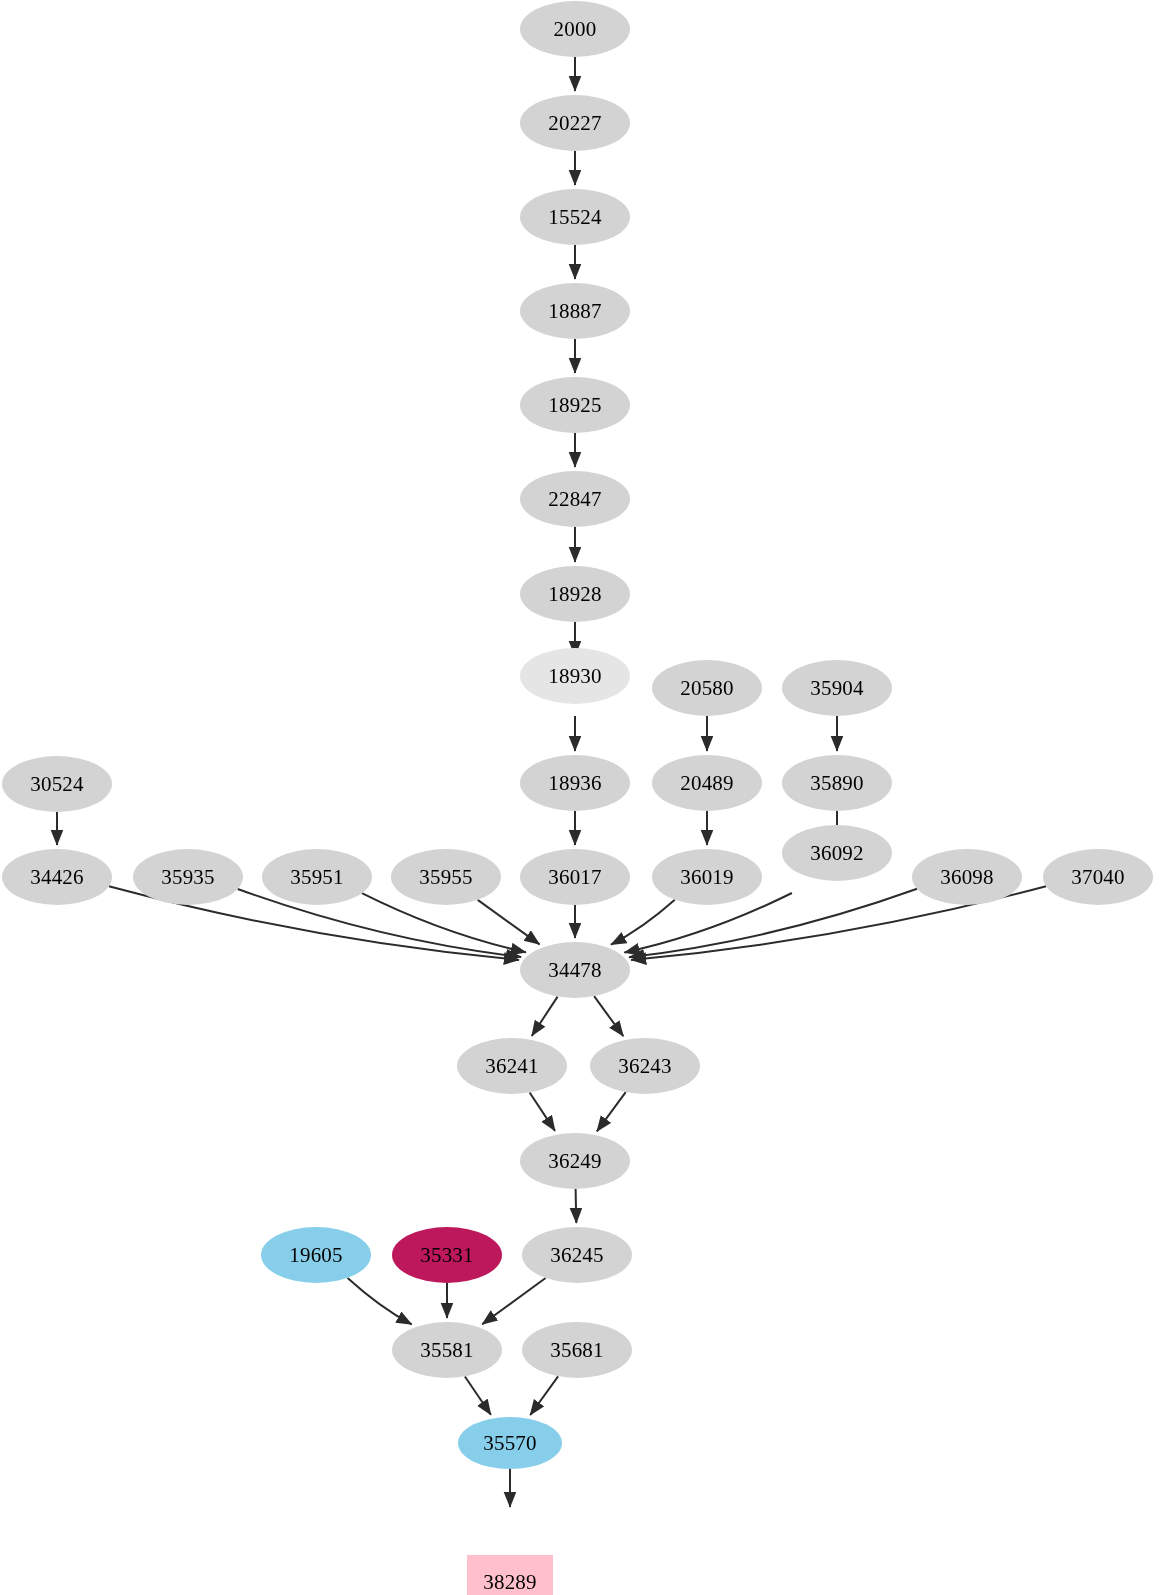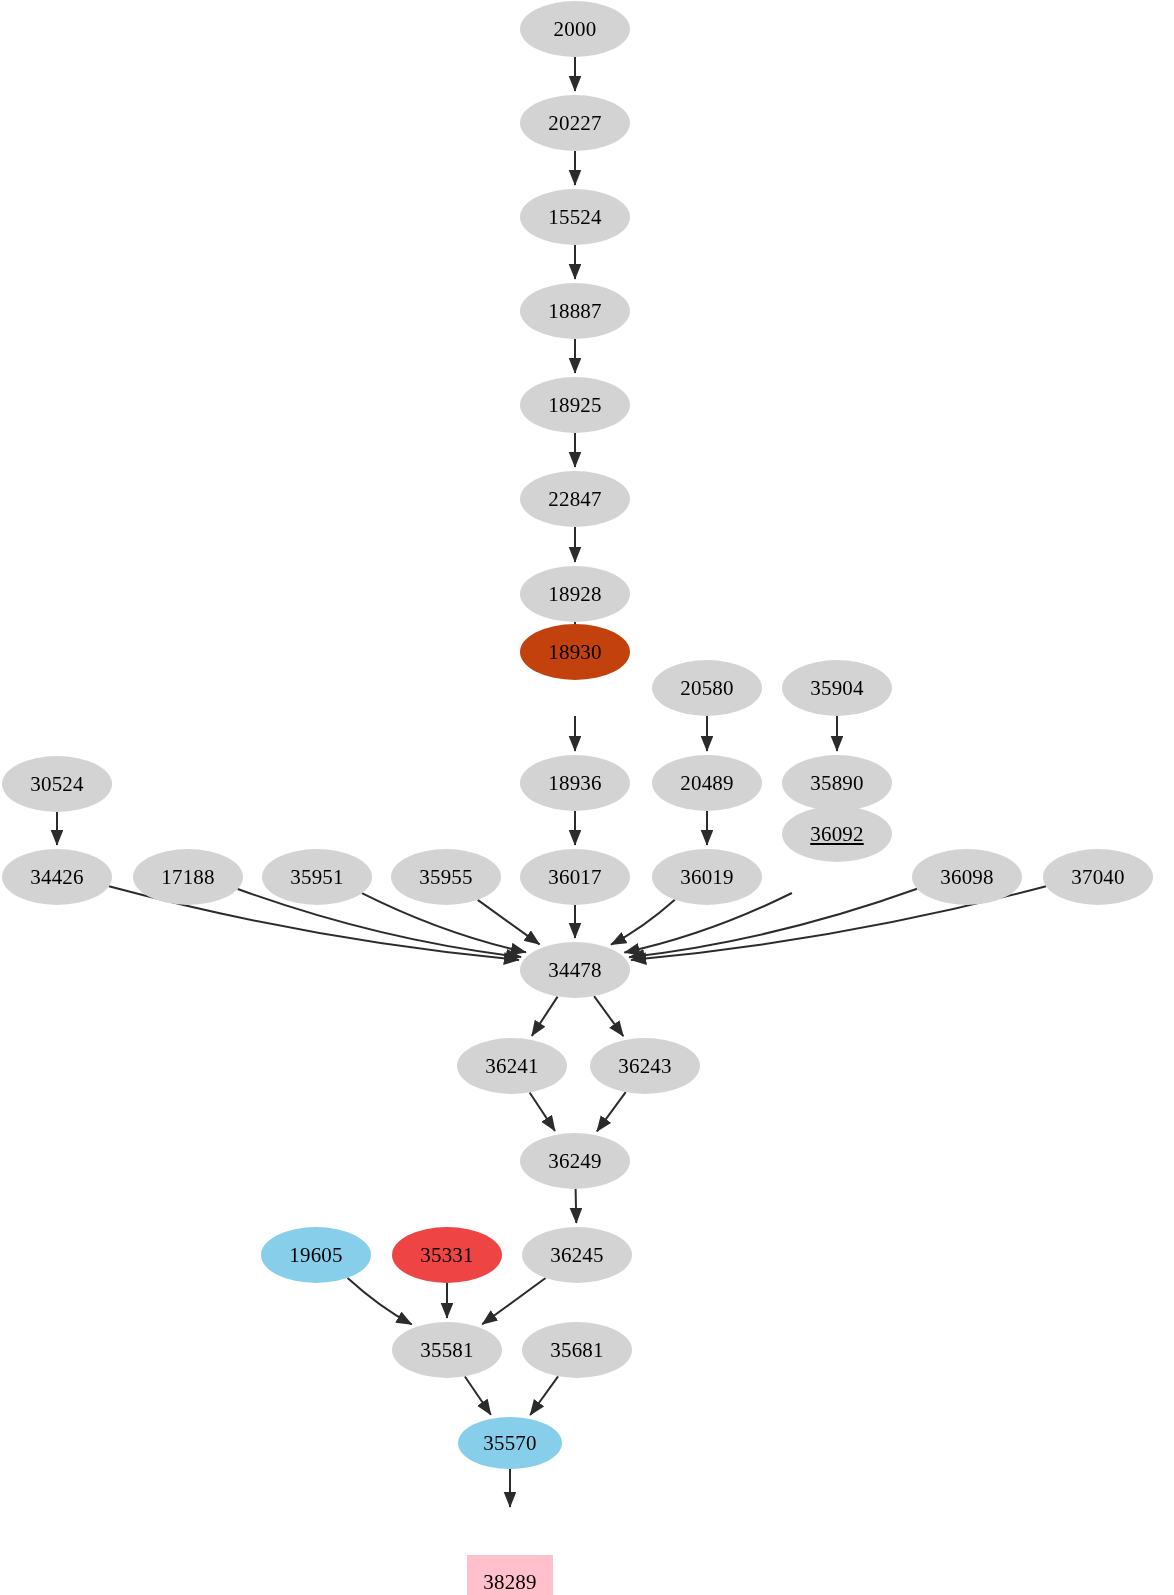--- a/index.html
+++ b/index.html
@@ -117,21 +117,21 @@
       </div>
       <div class="node ellipse" style="left: 520px; top: 377px; width: 110px; height: 56px; background: rgb(211, 211, 211);">
         <span class="node-label">18925</span>
       </div>
       <div class="node ellipse" style="left: 520px; top: 471px; width: 110px; height: 56px; background: rgb(211, 211, 211);">
         <span class="node-label">22847</span>
       </div>
       <div class="node ellipse" style="left: 520px; top: 566px; width: 110px; height: 56px; background: rgb(211, 211, 211);">
         <span class="node-label">18928</span>
       </div>
-      <div class="node ellipse" style="left: 520px; top: 624px; width: 110px; height: 56px; background: #c2410c; justify-content: center;">
+      <div class="node ellipse" style="left: 520px; top: 648px; width: 110px; height: 56px; background: #e5e5e5; justify-content: center;">
         <span class="node-label">18930</span>
       </div>
       <div class="node ellipse" style="left: 652px; top: 660px; width: 110px; height: 56px; background: rgb(211, 211, 211);">
         <span class="node-label">20580</span>
       </div>
       <div class="node ellipse" style="left: 782px; top: 660px; width: 110px; height: 56px; background: rgb(211, 211, 211);">
         <span class="node-label">35904</span>
       </div>
       <div class="node ellipse" style="left: 2px; top: 756px; width: 110px; height: 56px; background: rgb(211, 211, 211);">
         <span class="node-label">30524</span>
@@ -142,35 +142,35 @@
       <div class="node ellipse" style="left: 652px; top: 755px; width: 110px; height: 56px; background: rgb(211, 211, 211);">
         <span class="node-label">20489</span>
       </div>
       <div class="node ellipse" style="left: 782px; top: 755px; width: 110px; height: 56px; background: rgb(211, 211, 211);">
         <span class="node-label">35890</span>
       </div>
       <div class="node ellipse" style="left: 2px; top: 849px; width: 110px; height: 56px; background: rgb(211, 211, 211);">
         <span class="node-label">34426</span>
       </div>
       <div class="node ellipse" style="left: 133px; top: 849px; width: 110px; height: 56px; background: rgb(211, 211, 211);">
-        <span class="node-label">17188</span>
+        <span class="node-label">35935</span>
       </div>
       <div class="node ellipse" style="left: 262px; top: 849px; width: 110px; height: 56px; background: rgb(211, 211, 211);">
         <span class="node-label">35951</span>
       </div>
       <div class="node ellipse" style="left: 391px; top: 849px; width: 110px; height: 56px; background: rgb(211, 211, 211);">
         <span class="node-label">35955</span>
       </div>
       <div class="node ellipse" style="left: 520px; top: 849px; width: 110px; height: 56px; background: rgb(211, 211, 211); text-align: right;">
         <span class="node-label">36017</span>
       </div>
       <div class="node ellipse" style="left: 652px; top: 849px; width: 110px; height: 56px; background: rgb(211, 211, 211);">
         <span class="node-label">36019</span>
       </div>
-      <div class="node ellipse" style="left: 782px; top: 806px; width: 110px; height: 56px; background: rgb(211, 211, 211); text-decoration: underline;">
+      <div class="node ellipse" style="left: 782px; top: 825px; width: 110px; height: 56px; background: rgb(211, 211, 211);">
         <span class="node-label">36092</span>
       </div>
       <div class="node ellipse" style="left: 912px; top: 849px; width: 110px; height: 56px; background: rgb(211, 211, 211);">
         <span class="node-label">36098</span>
       </div>
       <div class="node ellipse" style="left: 1043px; top: 849px; width: 110px; height: 56px; background: rgb(211, 211, 211);">
         <span class="node-label">37040</span>
       </div>
       <div class="node ellipse" style="left: 520px; top: 942px; width: 110px; height: 56px; background: rgb(211, 211, 211);">
         <span class="node-label">34478</span>
@@ -180,21 +180,21 @@
       </div>
       <div class="node ellipse" style="left: 590px; top: 1038px; width: 110px; height: 56px; background: rgb(211, 211, 211);">
         <span class="node-label">36243</span>
       </div>
       <div class="node ellipse" style="left: 520px; top: 1133px; width: 110px; height: 56px; background: rgb(211, 211, 211);">
         <span class="node-label">36249</span>
       </div>
       <div class="node ellipse" style="left: 261px; top: 1227px; width: 110px; height: 56px; background: rgb(135, 206, 235);">
         <span class="node-label">19605</span>
       </div>
-      <div class="node ellipse" style="left: 392px; top: 1227px; width: 110px; height: 56px; background: #ef4444;">
+      <div class="node ellipse" style="left: 392px; top: 1227px; width: 110px; height: 56px; background: #be185d;">
         <span class="node-label">35331</span>
       </div>
       <div class="node ellipse" style="left: 522px; top: 1227px; width: 110px; height: 56px; background: rgb(211, 211, 211);">
         <span class="node-label">36245</span>
       </div>
       <div class="node ellipse" style="left: 392px; top: 1322px; width: 110px; height: 56px; background: rgb(211, 211, 211);">
         <span class="node-label">35581</span>
       </div>
       <div class="node ellipse" style="left: 522px; top: 1322px; width: 110px; height: 56px; background: rgb(211, 211, 211);">
         <span class="node-label">35681</span>

